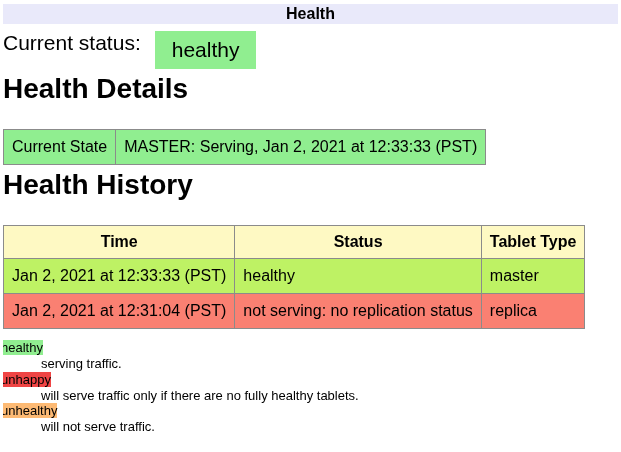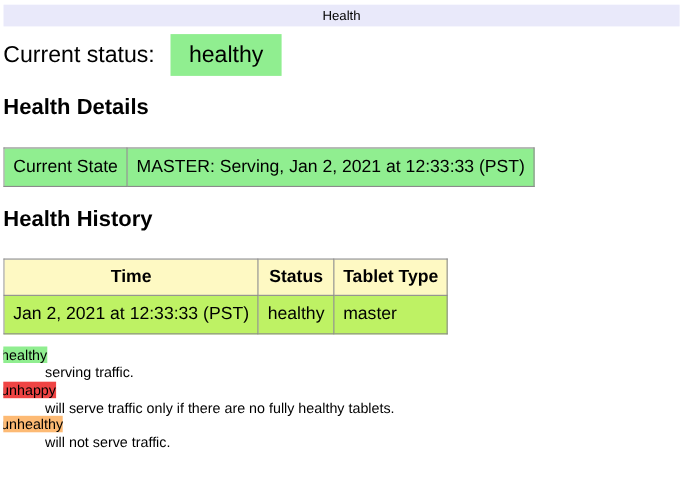--- a/index.html
+++ b/index.html
@@ -6,40 +6,39 @@
   html, body { background: #fff; }
   body {
     margin: 4px 3px 0 3px;
     width: 615px;
     font-family: "Liberation Sans", sans-serif;
     font-size: 16px;
     color: #000;
   }
   .header-bar {
     text-align: center;
-    font-weight: normal;
-    font-size: 12px;
+    font-weight: bold;
+    font-size: 16px;
     line-height: 16px;
     padding: 2px 0;
   }
   .current-status {
     display: flex;
-    align-items: center;
     margin-top: 7px;
     font-size: 21px;
   }
   .status-box {
     display: inline-block;
     margin-left: 14px;
     padding: 7px 17px;
   }
   h2 {
-    font-size: 20px;
+    font-size: 28px;
     font-weight: bold;
-    margin: 18px 0 24px 0;
+    margin: 4px 0 24px 0;
   }
   table.data-table { border-collapse: collapse; }
   .data-table td, .data-table th {
     border: 1px solid #8b8b8b;
     font-size: 16px;
     padding: 8px;
     text-align: left;
     white-space: nowrap;
   }
   .data-table th {
@@ -88,20 +87,25 @@
       <th>Status</th>
       <th>Tablet Type</th>
     </tr>
   </thead>
   <tbody>
     <tr style="background-color: #bef264;">
       <td>Jan 2, 2021 at 12:33:33 (PST)</td>
       <td>healthy</td>
       <td>master</td>
     </tr>
+    <tr style="background-color: rgb(250, 128, 114);">
+      <td>Jan 2, 2021 at 12:31:04 (PST)</td>
+      <td>not serving: no replication status</td>
+      <td>replica</td>
+    </tr>
   </tbody>
 </table>
 
 <dl class="legend">
   <dt>
     <span style="background-color: rgb(144, 238, 144);">healthy</span>
   </dt>
   <dd>serving traffic.</dd>
 
   <dt>

